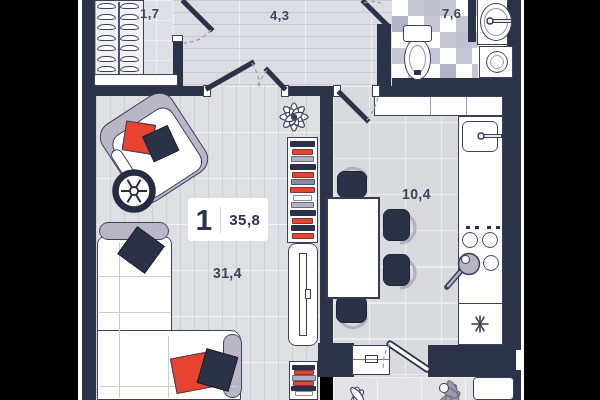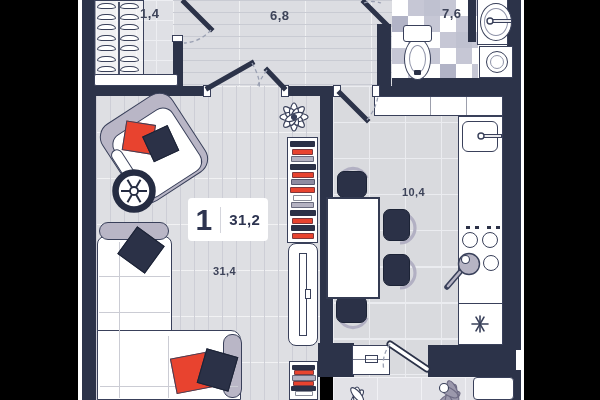--- a/index.html
+++ b/index.html
@@ -2,21 +2,21 @@
 <html><head>
 <meta charset="utf-8">
 <style>
   html,body{margin:0;padding:0;background:#000;}
   #stage{position:relative;width:600px;height:400px;background:#000;overflow:hidden;
          font-family:"Liberation Sans",sans-serif;}
   .wall{position:absolute;background:#2c3349;}
   .hl{position:absolute;background:#ffffff;}
   .post{position:absolute;background:#fff;border:1px solid #39405a;box-sizing:border-box;}
   .room-label{position:absolute;font-weight:700;color:#3d4359;letter-spacing:.4px;z-index:5;}
-  .lab13{font-size:13px;} .lab14{font-size:11px;}
+  .lab13{font-size:13px;} .lab14{font-size:14px;}
   .floor{position:absolute;z-index:1;}
   .floor-planks-h{background:#dcdde2;background-image:
      repeating-linear-gradient(to bottom,#c9cbd3 0 1px,transparent 1px 12px),
      repeating-linear-gradient(to right,rgba(255,255,255,.55) 0 1px,transparent 1px 66px);}
   .floor-planks-v{background:#dedfe3;background-image:
      repeating-linear-gradient(to right,#cdced6 0 1px,transparent 1px 14px),
      repeating-linear-gradient(to bottom,rgba(255,255,255,.6) 0 1px,transparent 1px 46px);}
   .floor-tiles-sm{background:#dfe0e5;background-image:
      repeating-linear-gradient(to right,#edeef2 0 1px,transparent 1px 20px),
      repeating-linear-gradient(to bottom,#edeef2 0 1px,transparent 1px 20px);}
@@ -228,30 +228,30 @@
       <div class="book" style="width: 19px; background: rgb(232, 67, 47);"></div>
       <div class="book" style="width: 23px; background: rgb(43, 49, 71);"></div>
       <div class="book" style="width: 16px; background: rgb(255, 255, 255);"></div>
     </div>
 
   <div class="furn wbox" style="left:352px;top:345px;width:38px;height:30px;"></div>
   <div class="counter-div" style="left:353px;top:359px;width:36px;z-index:5;opacity:.7;"></div>
   <div class="furn wbox" style="left:365px;top:355px;width:13px;height:8px;"></div>
   <div class="furn wbox" style="left:473px;top:377px;width:41px;height:23px;border-radius:4px;"></div>
 
-  <div class="room-label lab13" style="left:140px;top:6px;">1,4</div>
-  <div class="room-label lab13" style="left:270px;top:8px;">6,8</div>
+  <div class="room-label lab13" style="left:140px;top:6px;">1,7</div>
+  <div class="room-label lab13" style="left:270px;top:8px;">4,3</div>
   <div class="room-label lab13" style="left:442px;top:6px;">7,6</div>
   <div class="room-label lab14" style="left:402px;top:186px;">10,4</div>
   <div class="room-label lab14" style="left:213px;top:265px;">31,4</div>
 
   <div id="unit-box">
     <span class="big1">1</span>
     <span class="divider"></span>
-    <span class="area">31,2</span>
+    <span class="area">35,8</span>
   </div>
 
   <svg class="svglayer" width="600" height="400">
 
     <g stroke="#2c3349" stroke-width="5" stroke-linecap="square">
       <line x1="184" y1="2" x2="211" y2="29"></line>
       <line x1="208" y1="88" x2="252" y2="63"></line>
       <line x1="284" y1="88" x2="267" y2="70"></line>
       <line x1="388" y1="26" x2="364" y2="2"></line>
       <line x1="340" y1="93" x2="367" y2="120"></line>

